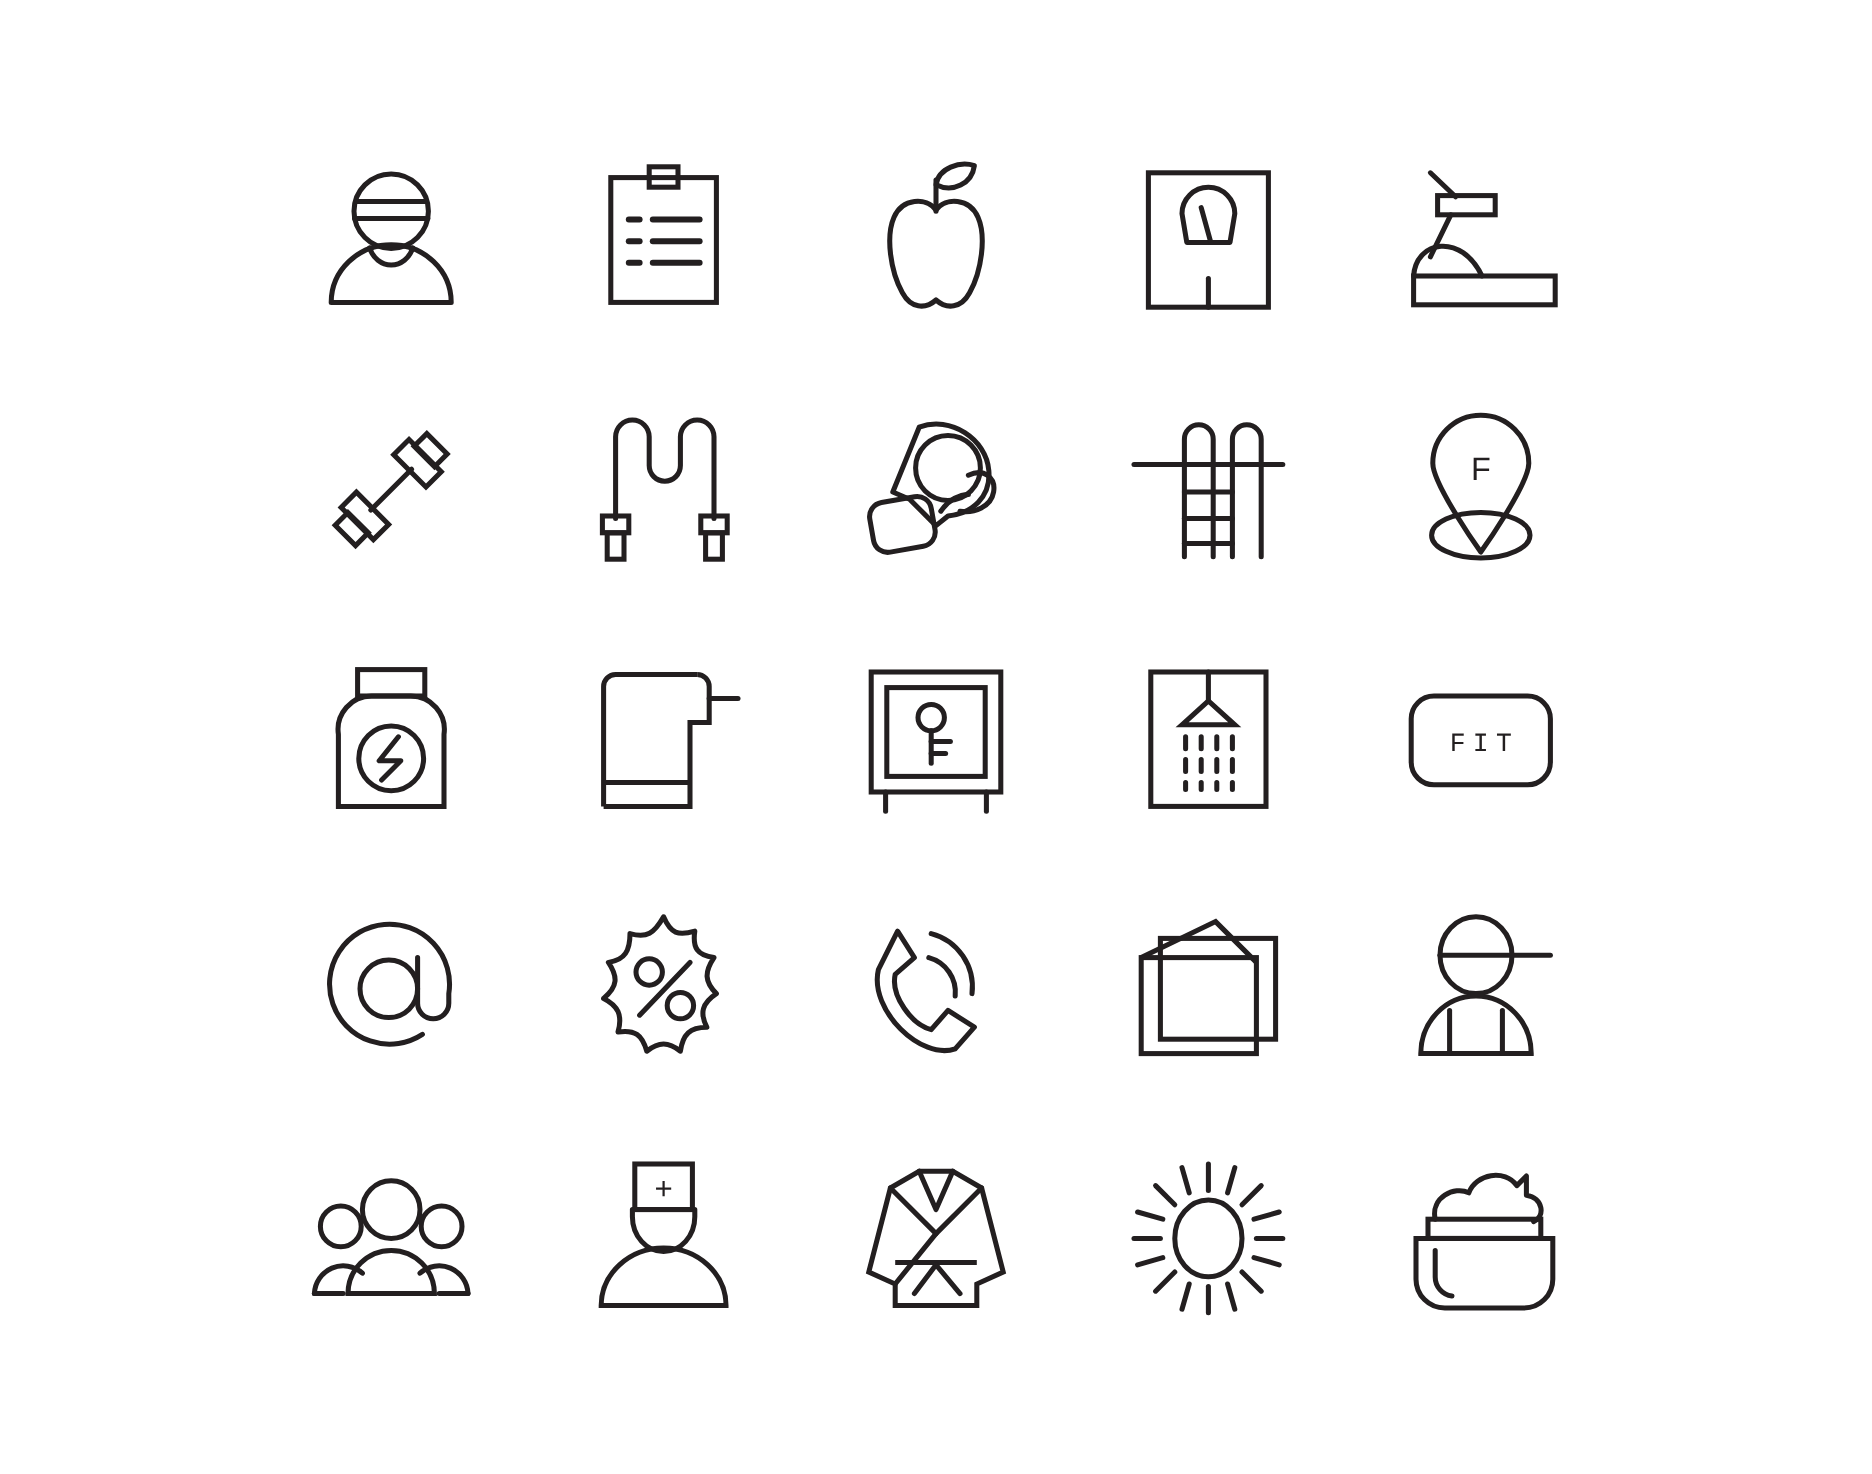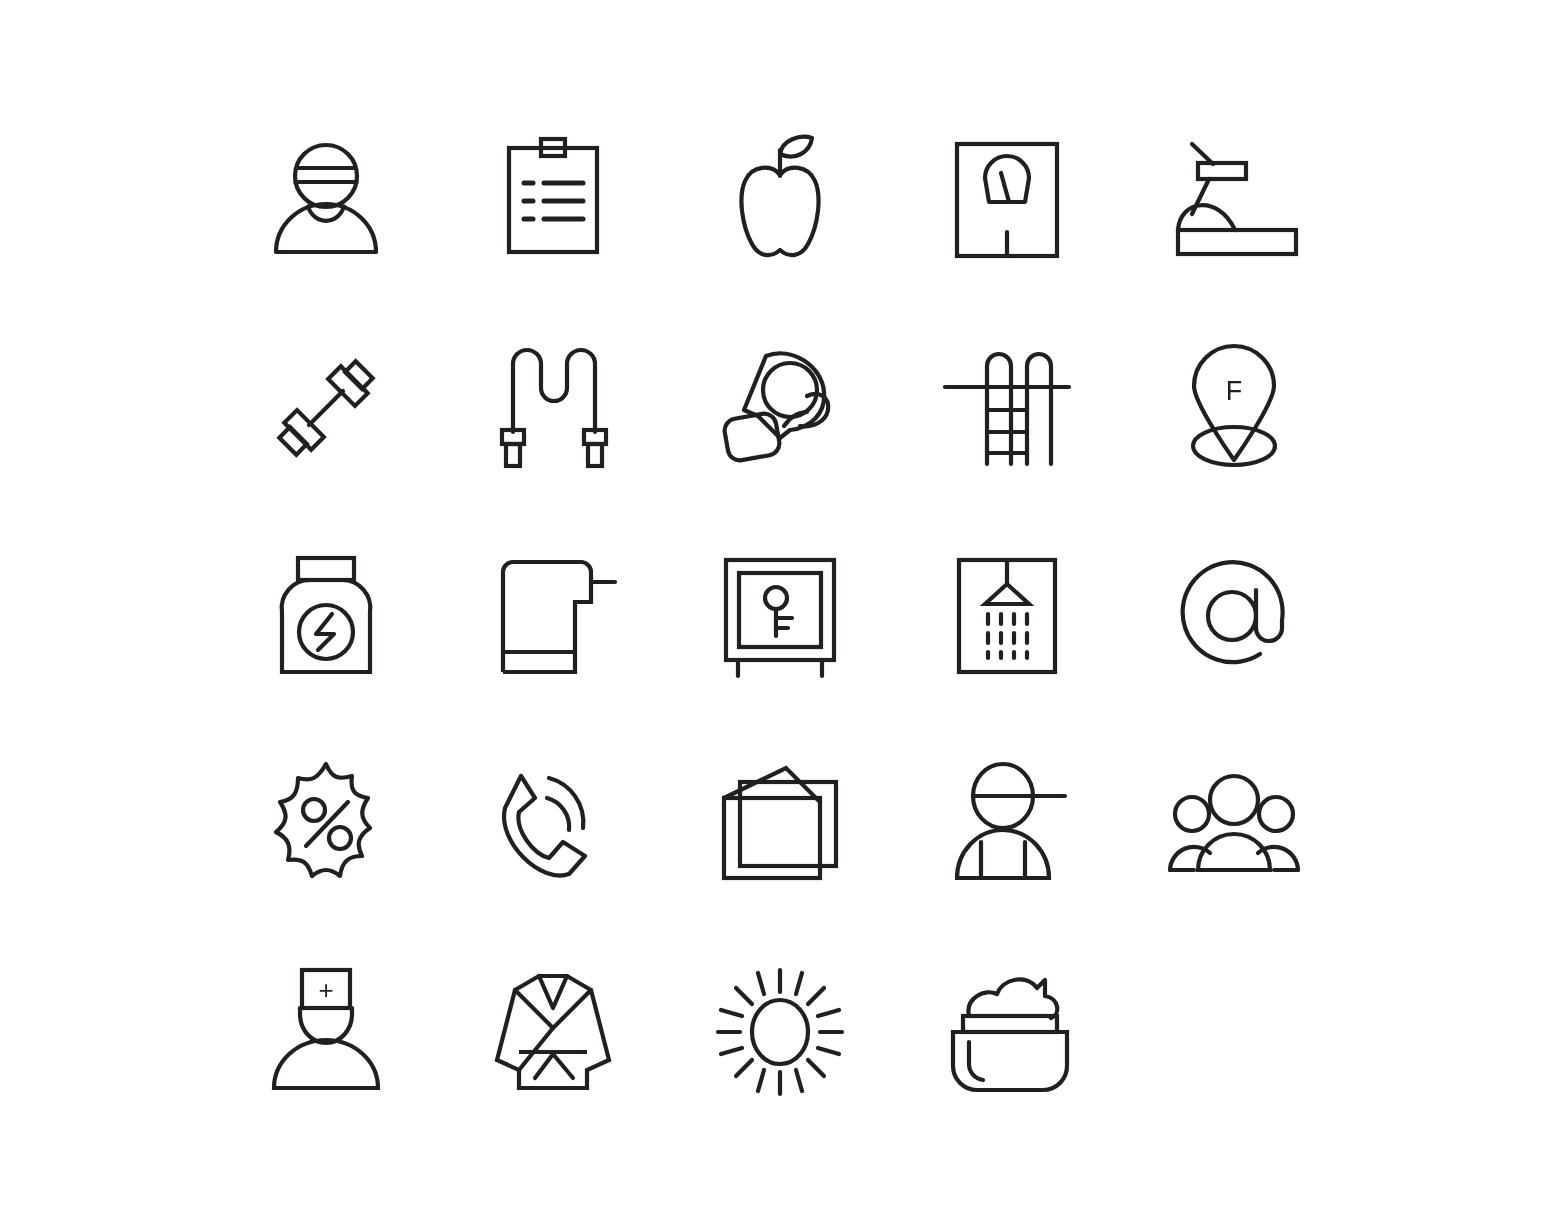--- a/index.html
+++ b/index.html
@@ -225,20 +225,26 @@
         <path class="ln-sq" d="M44 54 L66 34 L88 54 Z"></path>
         <g class="ln" stroke-dasharray="10 9">
           <line x1="47" y1="64" x2="47" y2="108"></line>
           <line x1="60" y1="64" x2="60" y2="108"></line>
           <line x1="73" y1="64" x2="73" y2="108"></line>
           <line x1="86" y1="64" x2="86" y2="108"></line>
         </g>
       </svg>
     </div>
 
+    <div class="icon-cell" title="FIT Badge">
+      <svg viewBox="0 0 132 132">
+        <rect class="ln" x="8" y="30" width="116" height="74" rx="19"></rect>
+        <text class="glyph fit-text" x="69" y="76" text-anchor="middle">FIT</text>
+      </svg>
+    </div>
 
     <div class="icon-cell" title="Email / At Sign">
       <svg viewBox="0 0 132 132">
         <path class="ln" d="M92 104 a50 50 0 1 1 22 -34 L114 78 a13 13 0 0 1 -26 0 L88 40"></path>
         <circle class="ln" cx="64" cy="66" r="24"></circle>
       </svg>
     </div>
 
     <div class="icon-cell" title="Discount Percent">
       <svg viewBox="0 0 132 132">

